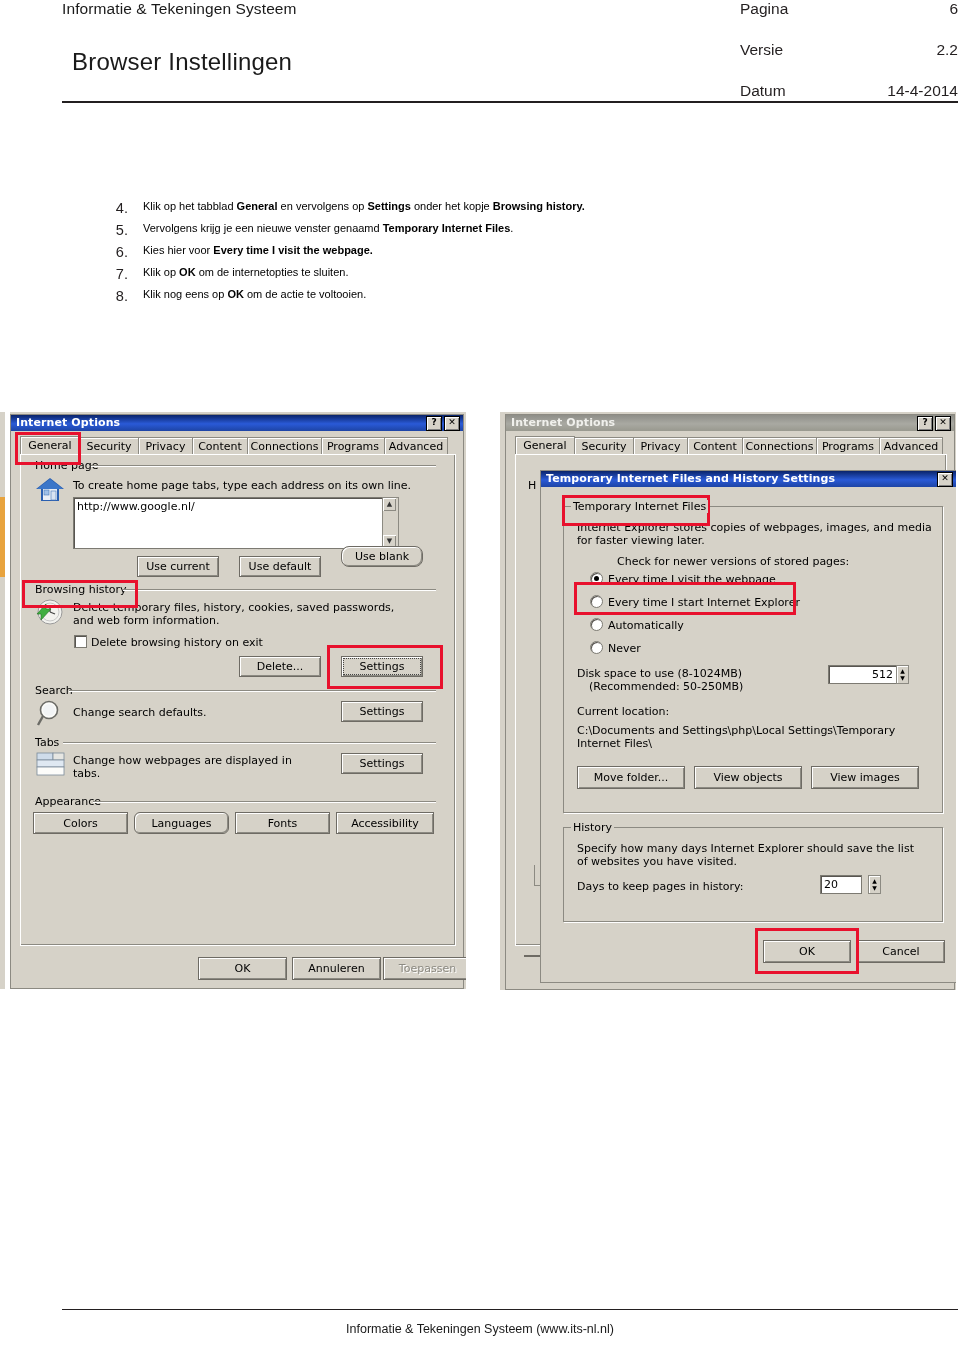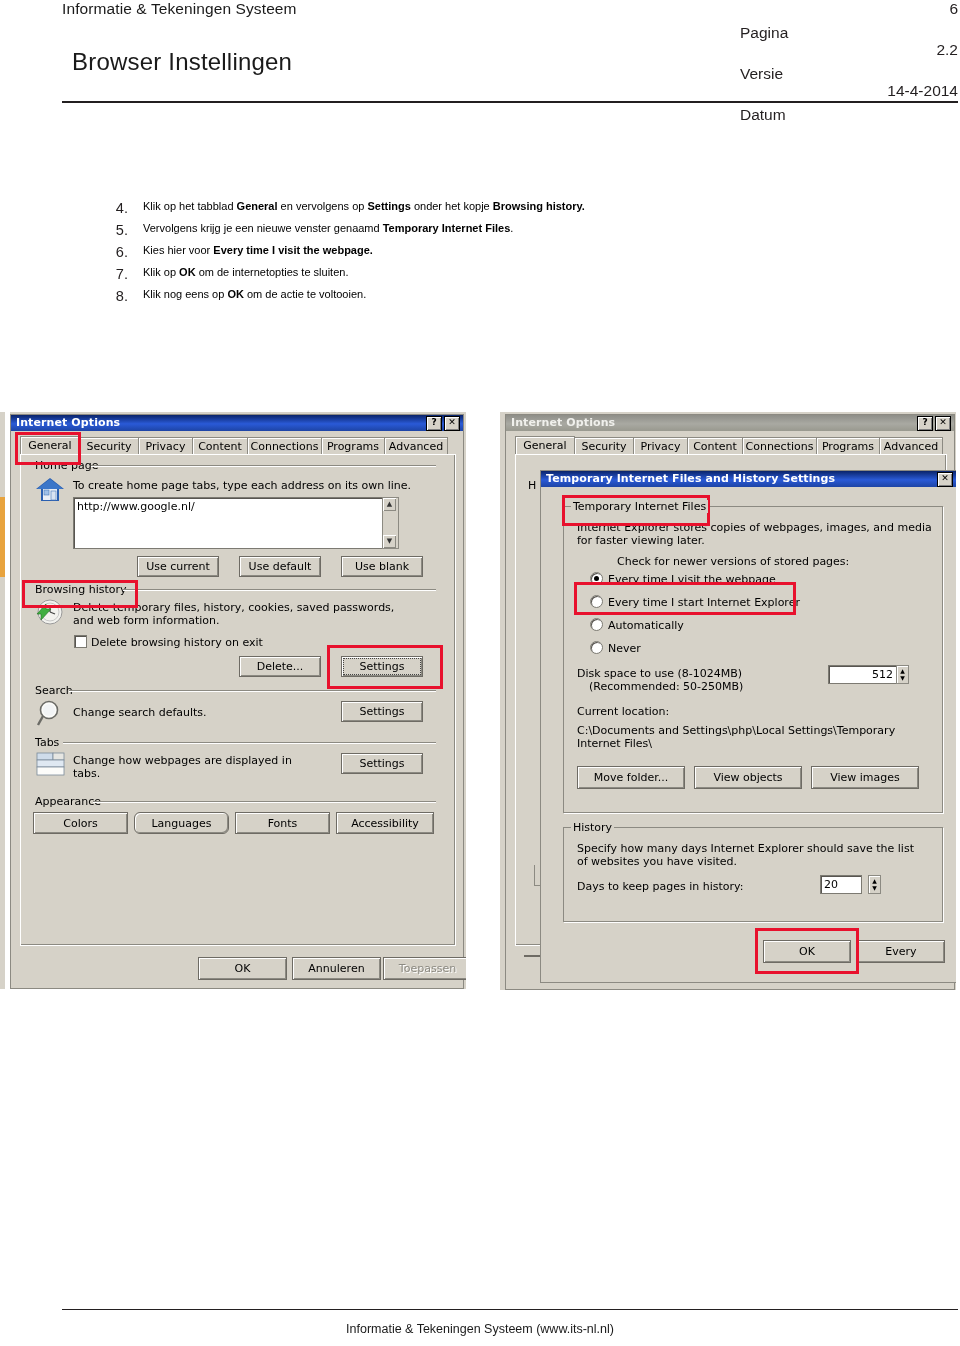--- a/index.html
+++ b/index.html
@@ -10,21 +10,21 @@
   }
   .page{position:absolute;left:0;top:0;width:960px;height:1346px;}
 
   
   .hdr{position:absolute;left:62px;top:0px;width:896px;height:105px;}
   .hdr-left-sub{position:absolute;left:0;top:0px;font-size:15.5px;letter-spacing:.1px;color:#1a1a1a;
      font-family:"Liberation Sans", sans-serif;}
   .hdr-title{position:absolute;left:10px;top:48px;font-size:24px;color:#1a1a1a;letter-spacing:.2px;}
   .hdr-right{position:absolute;left:678px;top:0px;width:218px;height:100px;}
   .hdr-row{position:absolute;width:218px;height:22px;font-size:15.5px;}
-  .hdr-row .lbl{position:absolute;left:0;top:0;margin-top:24px;}
+  .hdr-row .lbl{position:absolute;left:0;top:0;}
   .hdr-row .val{position:absolute;right:0;top:0;text-align:right;}
   .hdr-rule{position:absolute;left:62px;top:101px;width:896px;height:2px;background:#231f20;}
 
   
   .steps{position:absolute;left:100px;top:200px;width:800px;}
   .step{position:relative;height:22px;font-size:14.6px;color:#231f20;white-space:nowrap;}
   .step .num{position:absolute;left:0;top:0;width:28px;text-align:right;}
   .step .txt{position:absolute;left:43px;top:0;}
   .step b{font-weight:bold;}
 
@@ -192,21 +192,21 @@
         <div class="field" style="left:52px;top:42px;width:309px;height:50px;">
           <span class="fv">http://www.google.nl/</span>
         </div>
         <div class="scrollcol" style="left:361px;top:42px;height:50px;">
           <div class="scrollbtn" style="top:0;">▲</div>
           <div class="scrollbtn" style="bottom:0;">▼</div>
         </div>
 
         <div class="btn" style="left:116px;top:101px;width:80px;height:19px;">Use current</div>
         <div class="btn" style="left:218px;top:101px;width:80px;height:19px;">Use default</div>
-        <div class="btn" style="left:320px;top:101px;width:80px;height:19px;">Use blank</div>
+        <div class="btn" style="left:320px;top:91px;width:80px;height:19px;border-radius:8px;">Use blank</div>
 
         <div class="grp-label" style="left:12px;top:128px;">Browsing history</div>
         <div class="grp-line" style="left:102px;top:134px;width:313px;"></div>
 
         <svg class="ico-clock" style="left:14px;top:143px;" width="30" height="28" viewBox="0 0 30 28">
           <circle cx="15" cy="14" r="12" fill="#f2f2ee" stroke="#999" stroke-width="1"></circle>
           <circle cx="15" cy="14" r="9" fill="none" stroke="#bbb" stroke-width="0.8"></circle>
           <line x1="15" y1="14" x2="15" y2="7" stroke="#444" stroke-width="1.3"></line>
           <line x1="15" y1="14" x2="20" y2="16" stroke="#444" stroke-width="1.3"></line>
           <path d="M2 16 L11 6 L11 11 L16 11 L6 22 L6 16 Z" fill="#3fae3f" stroke="#2a7a2a" stroke-width="0.7"></path>
@@ -353,21 +353,21 @@
       <div class="txt" style="left:36px;top:409px;">Days to keep pages in history:</div>
       <div class="field" style="left:279px;top:404px;width:40px;height:17px;">
         <span class="fv">20</span>
       </div>
       <div class="spin" style="left:327px;top:404px;height:17px;">
         <span class="ar" style="top:1px;">▲</span>
         <span class="ar" style="top:8px;">▼</span>
       </div>
 
       <div class="btn" style="left:222px;top:469px;width:86px;height:21px;">OK</div>
-      <div class="btn" style="left:316px;top:469px;width:86px;height:21px;">Every</div>
+      <div class="btn" style="left:316px;top:469px;width:86px;height:21px;">Cancel</div>
     </div>
 
     <div class="redbox" style="left:62px;top:83px;width:142px;height:25px;"></div>
     <div class="redbox" style="left:74px;top:170px;width:216px;height:27px;"></div>
     <div class="redbox" style="left:255px;top:516px;width:98px;height:40px;"></div>
   </div>
 
   <div class="ftr-rule"></div>
   <div class="ftr-text">Informatie &amp; Tekeningen Systeem (www.its-nl.nl)</div>
 </div>

